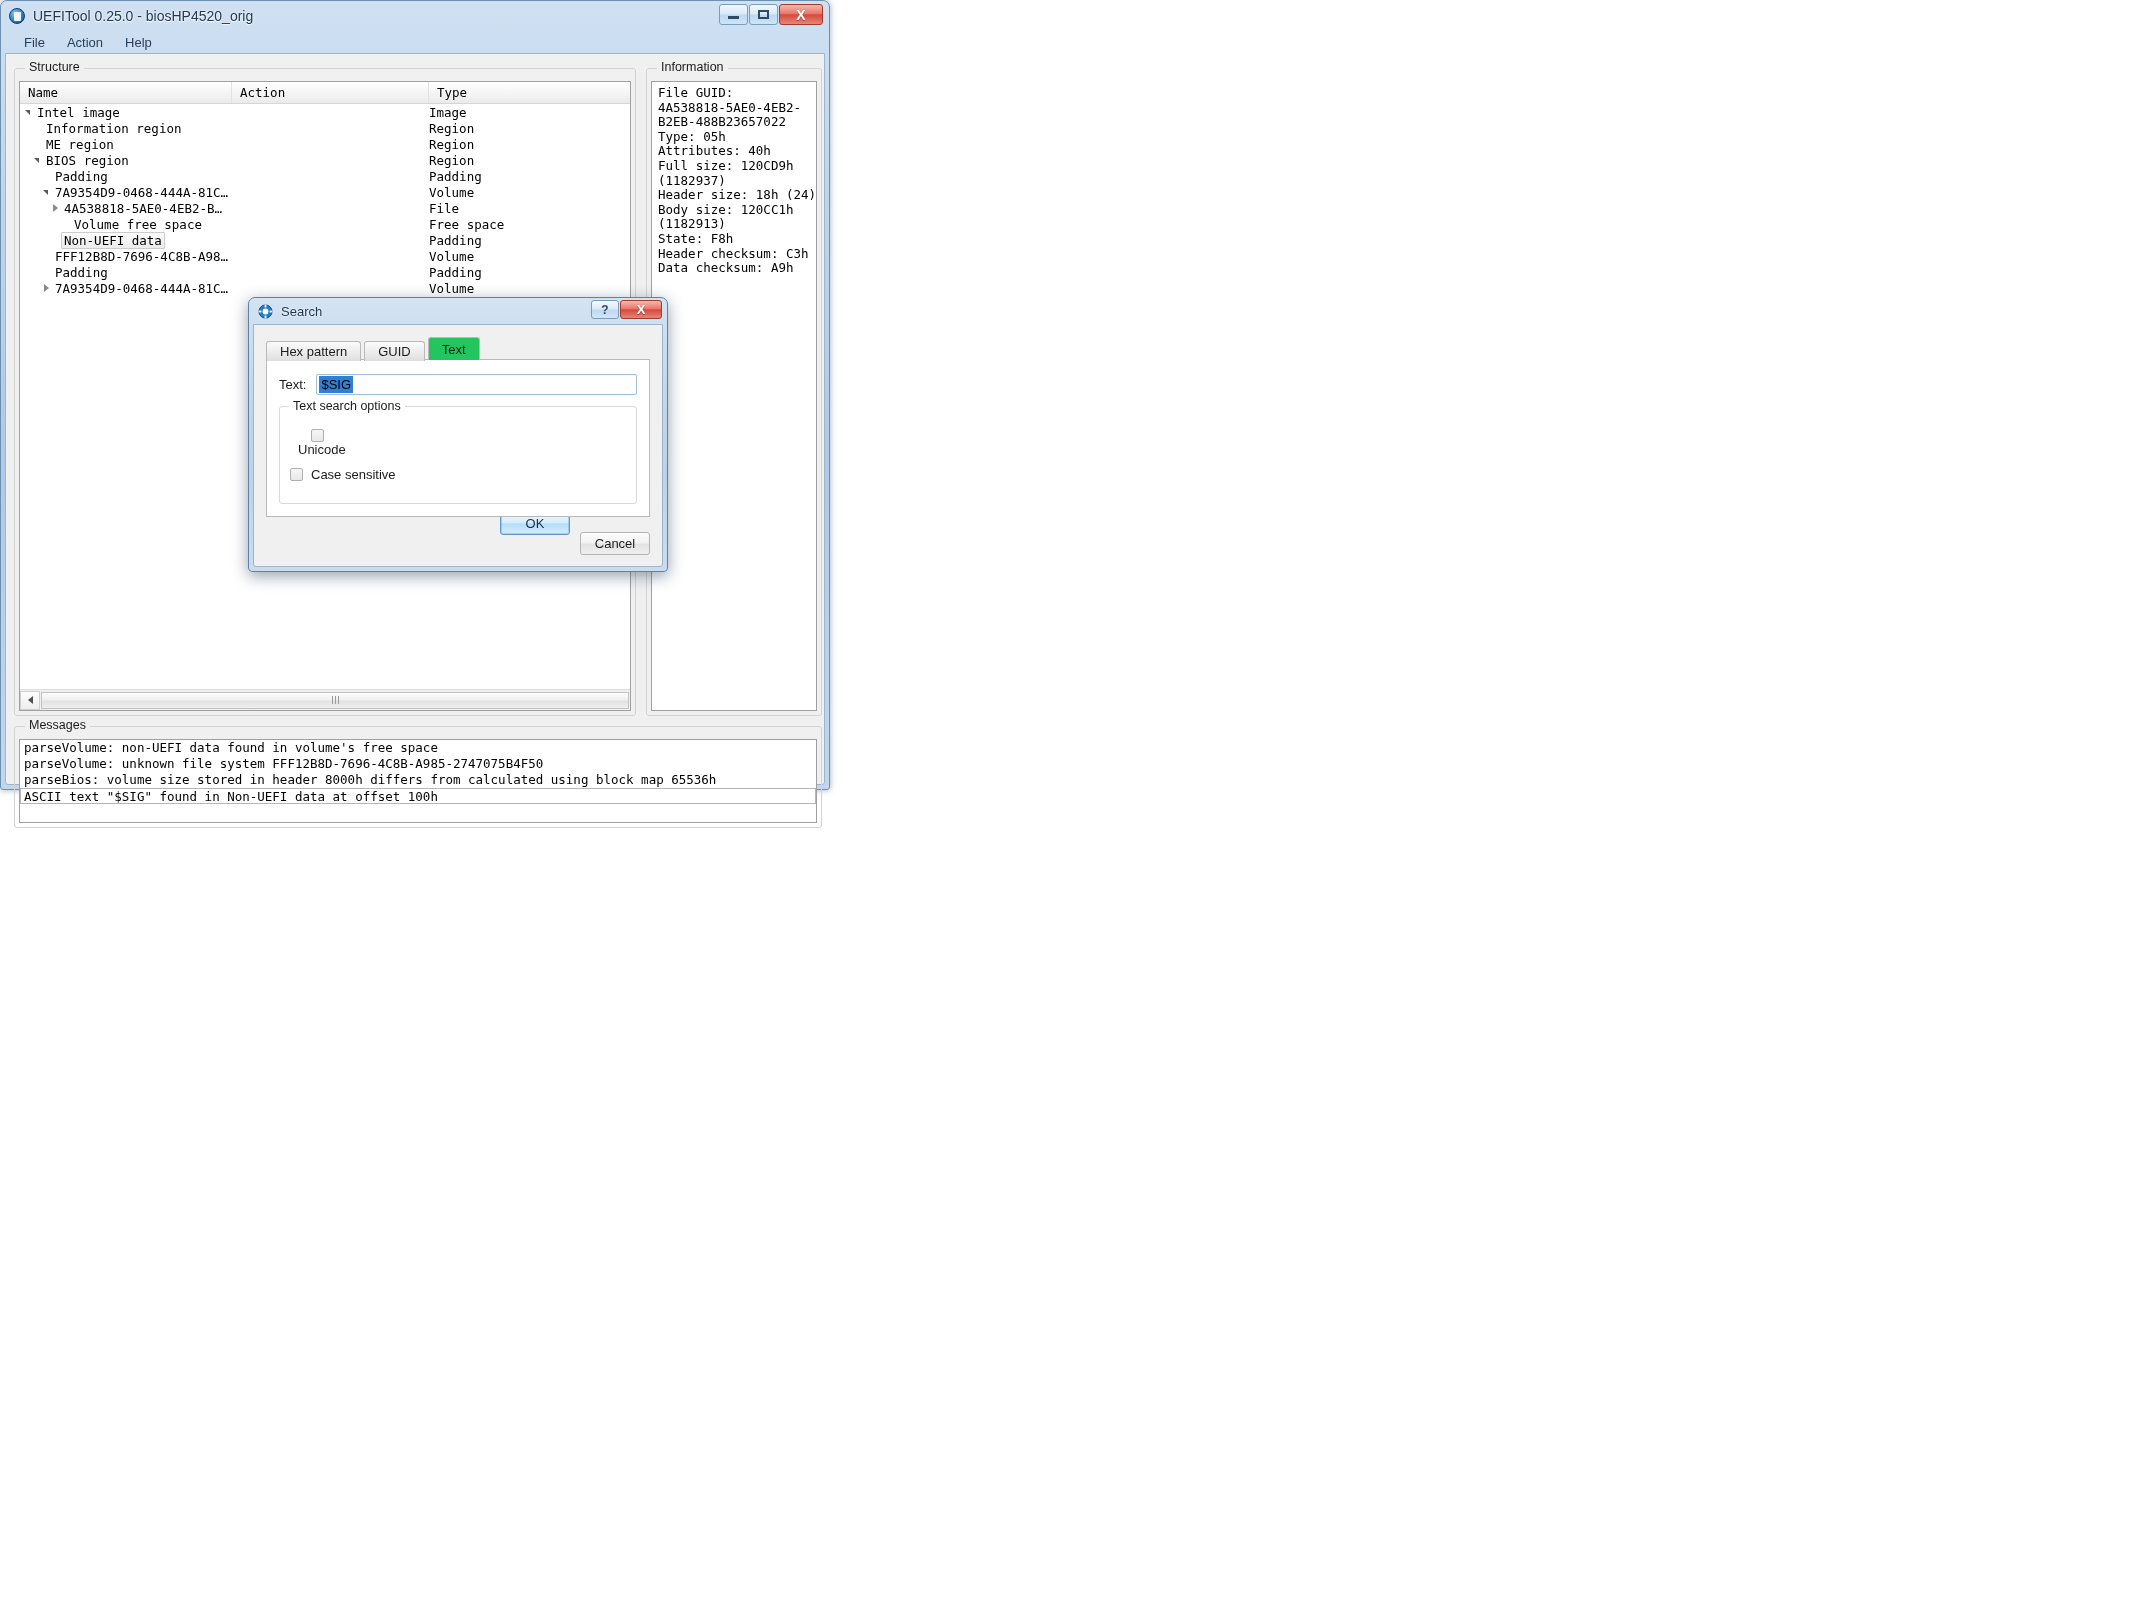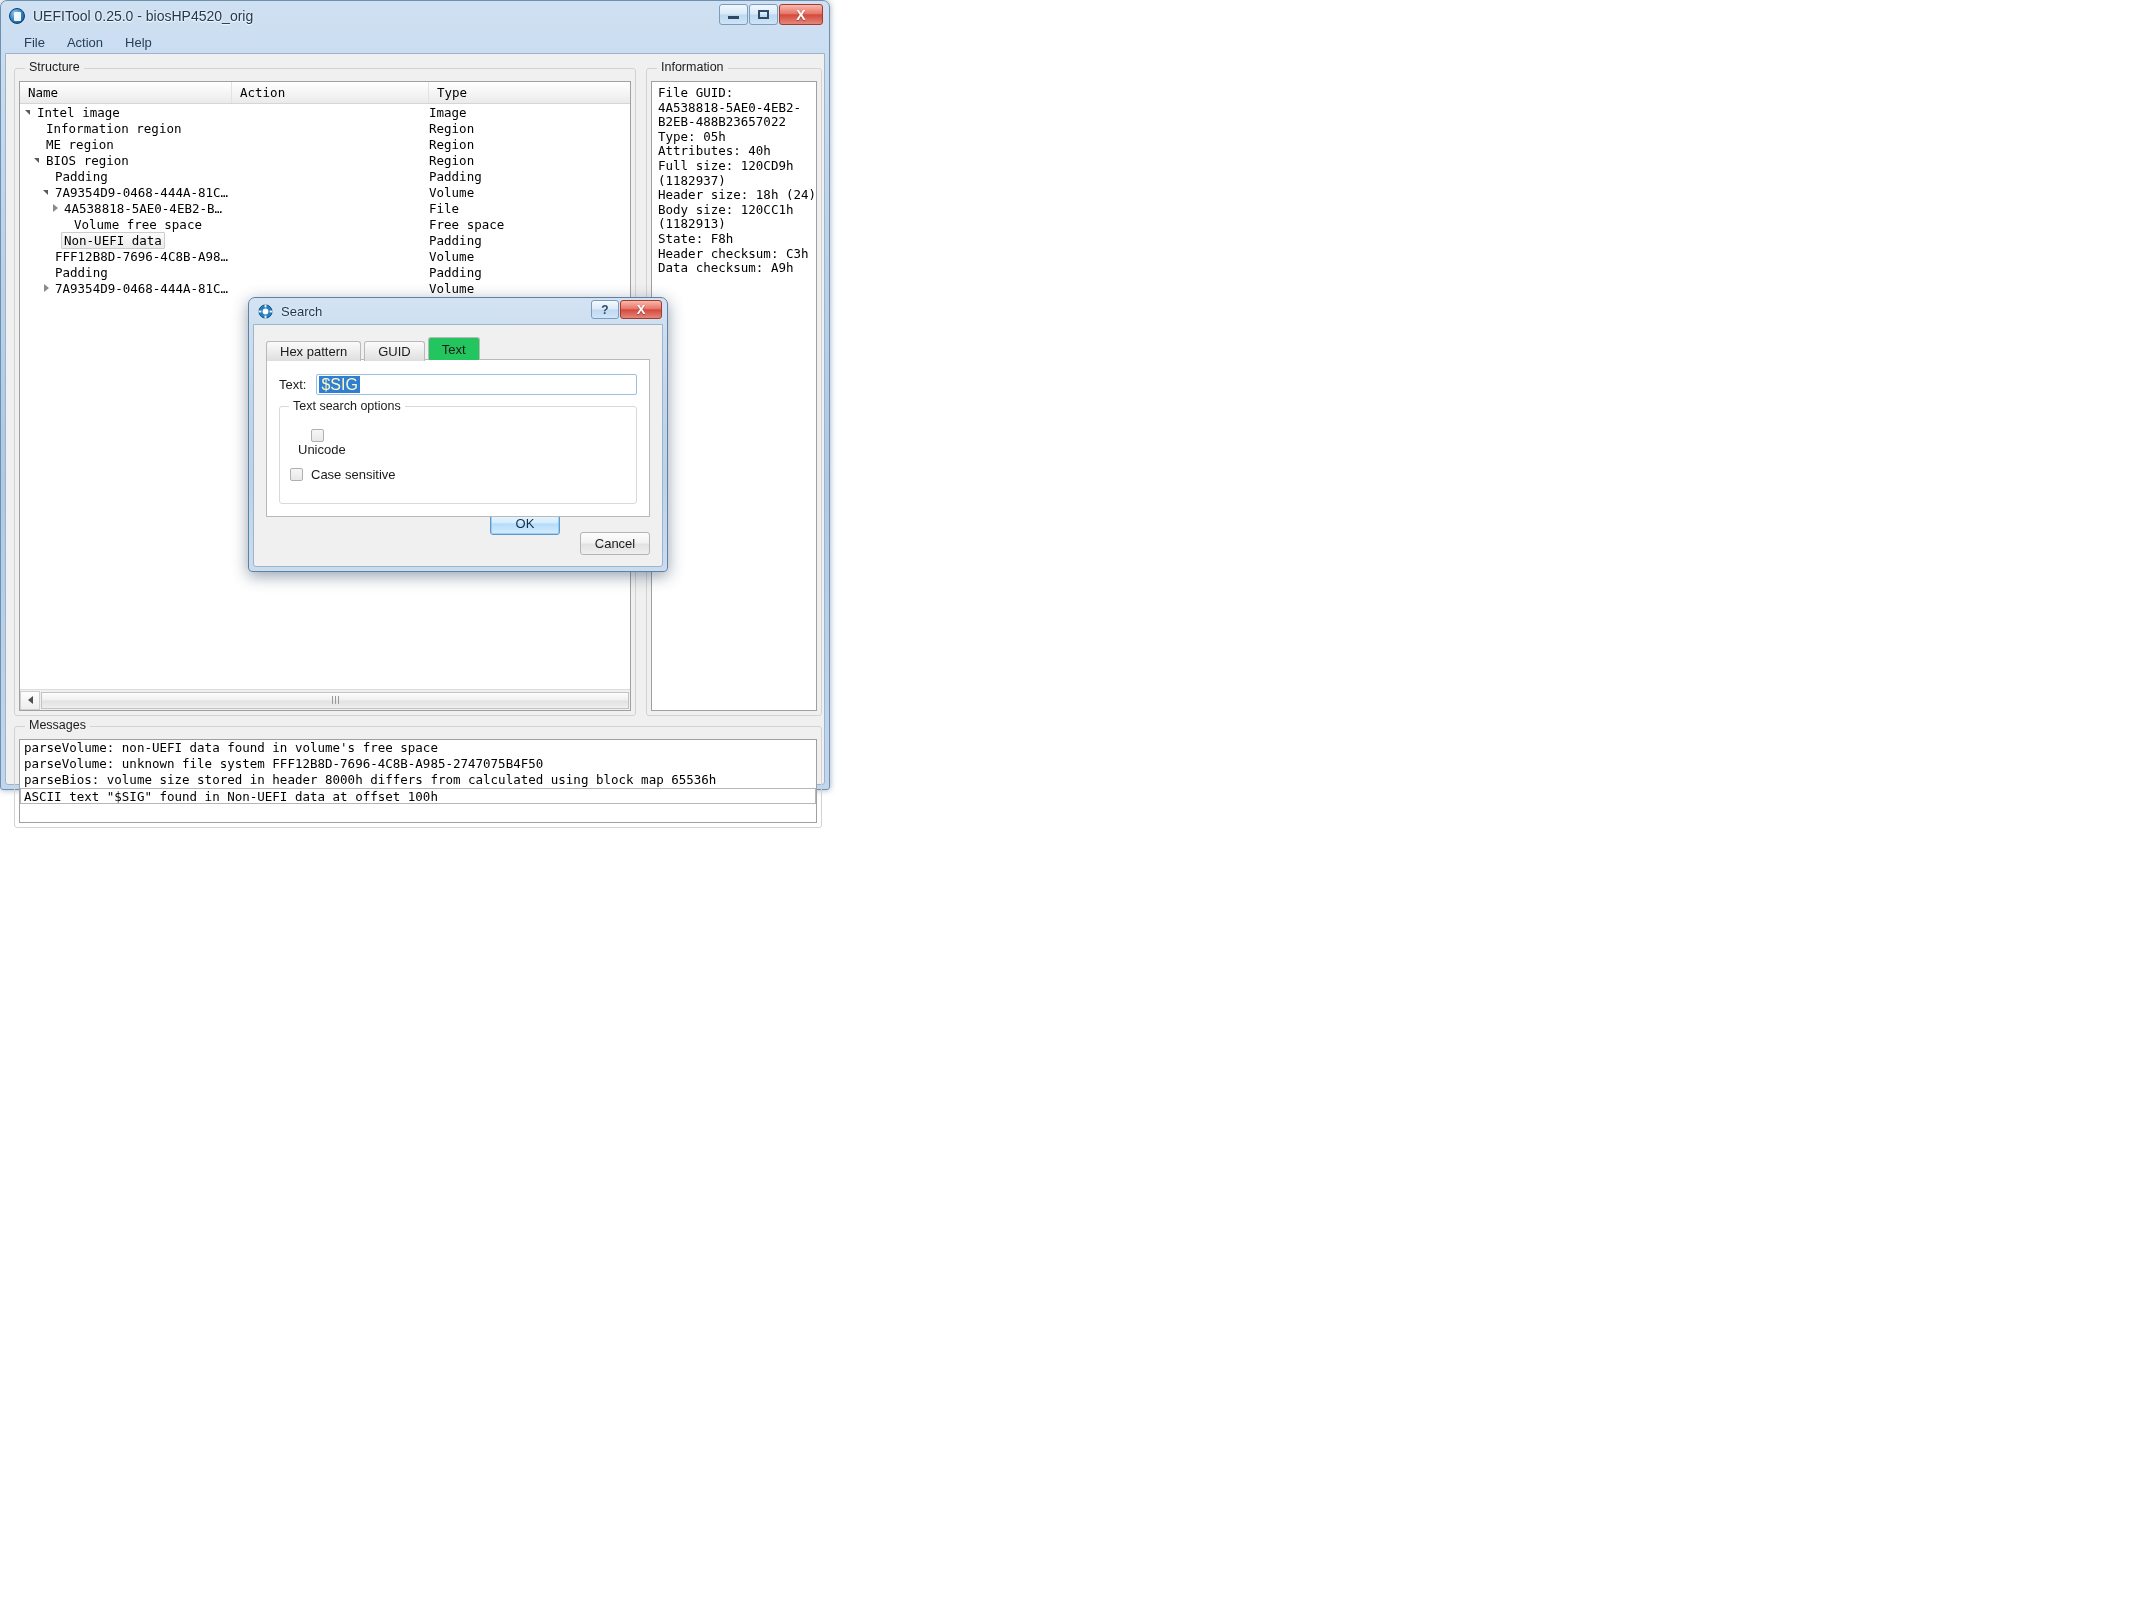--- a/index.html
+++ b/index.html
@@ -472,22 +472,22 @@
     height: 21px;
     border: 1px solid #9cc0df;
     background: #ffffff;
     box-sizing: border-box;
     display: flex;
     align-items: center;
     padding: 0 2px;
     border-radius: 2px;
   }
   #text-input-value {
-    font-size: 16px;
-    color: #fef9c3;
+    font-size: 13px;
+    color: #000000;
     background: #2f7fd4;
     padding: 1px 2px;
     line-height: 15px;
   }
   #options-group {
     position: absolute;
     left: 12px; top: 46px; right: 12px; bottom: 12px;
     border: 1px solid #d9d9d9;
     border-radius: 3px;
     box-sizing: border-box;
@@ -520,21 +520,21 @@
     color: #1b1b1b;
     margin-left: 8px;
     white-space: nowrap;
   }
 
   #dlg-buttons {
     position: absolute;
     right: 12px;
     bottom: 11px;
     display: flex;
-    gap: 20px;
+    gap: 10px;
   }
   .dlg-push {
     width: 70px; height: 23px;
     font-size: 13px;
     color: #15304b;
     border-radius: 3px;
     border: 1px solid #9fb7cc;
     background: linear-gradient(to bottom, #f6fbff 0%, #e6f2fc 48%, #cfe6f9 52%, #e3f1fd 100%);
     display: flex; align-items: center; justify-content: center;
     box-sizing: border-box;

